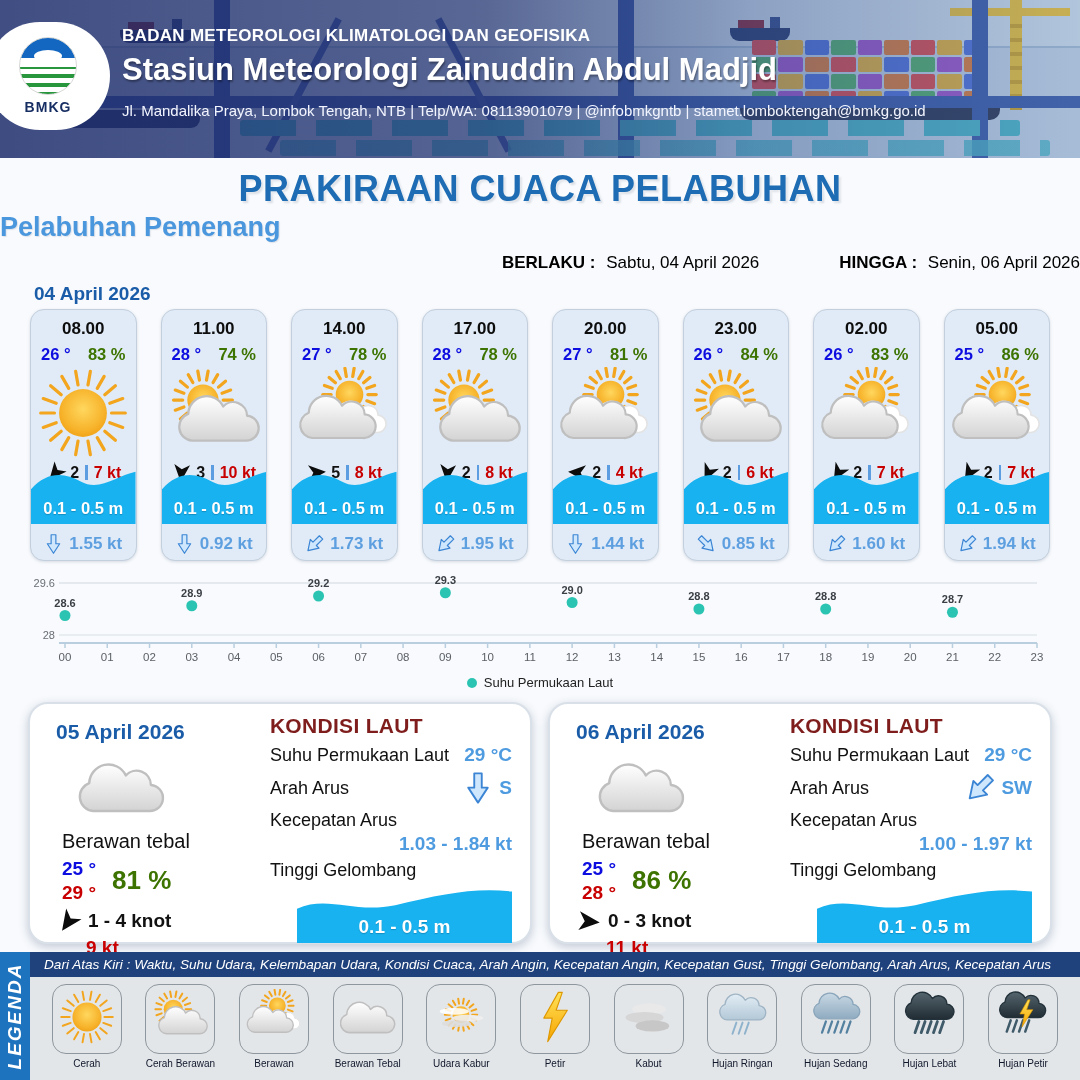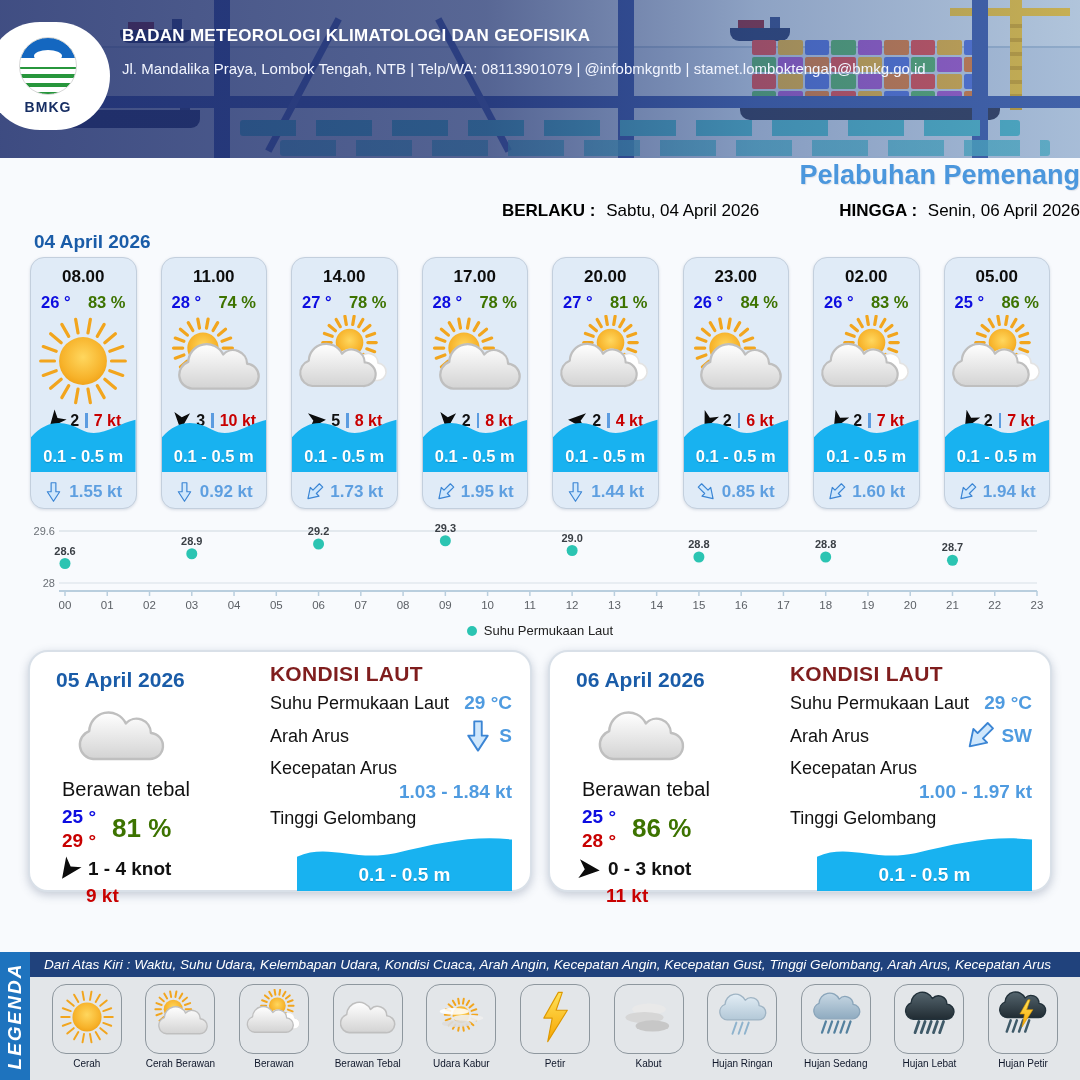--- a/index.html
+++ b/index.html
@@ -43,21 +43,21 @@
   .emblem:after{content:"";position:absolute;left:14px;top:12px;width:28px;height:12px;background:#fff;border-radius:50%;}
   .logo-txt{margin-top:4px;font-size:14px;font-weight:bold;color:#172e63;letter-spacing:1px;}
   .hdr-text{position:absolute;left:122px;top:26px;right:20px;z-index:2;color:#fff;}
   .hdr-org{font-size:17px;font-weight:bold;letter-spacing:.3px;}
   .hdr-station{font-size:31px;font-weight:bold;margin-top:6px;text-shadow:1px 2px 2px rgba(0,0,0,.35);}
   .hdr-contact{font-size:15px;margin-top:14px;color:#f2f5ff;}
 
   
   .t-main{margin-top:10px;text-align:center;font-size:36px;font-weight:bold;color:#1e6cb3;letter-spacing:.5px;
      text-shadow:0 0 5px rgba(255,255,255,.9),2px 2px 2px rgba(40,60,90,.18);}
-  .t-sub{text-align:right;font-size:27px;font-weight:bold;color:#4b97dd;margin-top:4px;
+  .t-sub{text-align:left;font-size:27px;font-weight:bold;color:#4b97dd;margin-top:4px;
      text-shadow:1px 1px 1px rgba(40,60,90,.12);}
   .validity{display:flex;justify-content:flex-end;gap:80px;margin-top:10px;font-size:17px;color:#000;}
   .validity b{font-weight:bold;margin-right:6px;}
   .fdate{margin:10px 0 4px 34px;font-size:19px;font-weight:bold;color:#1a5ca8;}
 
   
   .cards{display:flex;gap:24px;margin:2px 30px 0;}
   .hcard{flex:1;height:250px;background:#e0ebf7;border:1px solid #c3cfdd;border-radius:14px;
      position:relative;overflow:hidden;text-align:center;box-shadow:0 1px 3px rgba(80,100,130,.2);}
   .h-time{margin-top:9px;font-size:17px;font-weight:bold;color:#0d0d0d;}
@@ -222,24 +222,26 @@
     <div class="beam-d" style="left:470px;top:10px;transform:rotate(-28deg);"></div>
     <div class="seats" style="bottom:22px;left:240px;right:60px;"></div>
     <div class="seats" style="bottom:2px;left:280px;right:30px;opacity:.8;"></div>
     <div class="hdr-overlay"></div>
     <div class="logo-pill">
       <div class="emblem"></div>
       <div class="logo-txt">BMKG</div>
     </div>
     <div class="hdr-text">
       <div class="hdr-org">BADAN METEOROLOGI KLIMATOLOGI DAN GEOFISIKA</div>
+      <div class="hdr-station">Stasiun Meteorologi Zainuddin Abdul Madjid</div>
       <div class="hdr-contact">Jl. Mandalika Praya, Lombok Tengah, NTB | Telp/WA: 08113901079 | @infobmkgntb | stamet.lomboktengah@bmkg.go.id</div>
     </div>
   </header>
 
+  <h1 class="t-main" style="margin:10px 0 0;">PRAKIRAAN CUACA PELABUHAN</h1>
   <h2 class="t-sub" style="margin:2px 0 0;">Pelabuhan Pemenang</h2>
   <div class="validity">
     <span>
       <b>BERLAKU :</b>
       <span>Sabtu, 04 April 2026</span>
     </span>
     <span>
       <b>HINGGA :</b>
       <span>Senin, 06 April 2026</span>
     </span>

